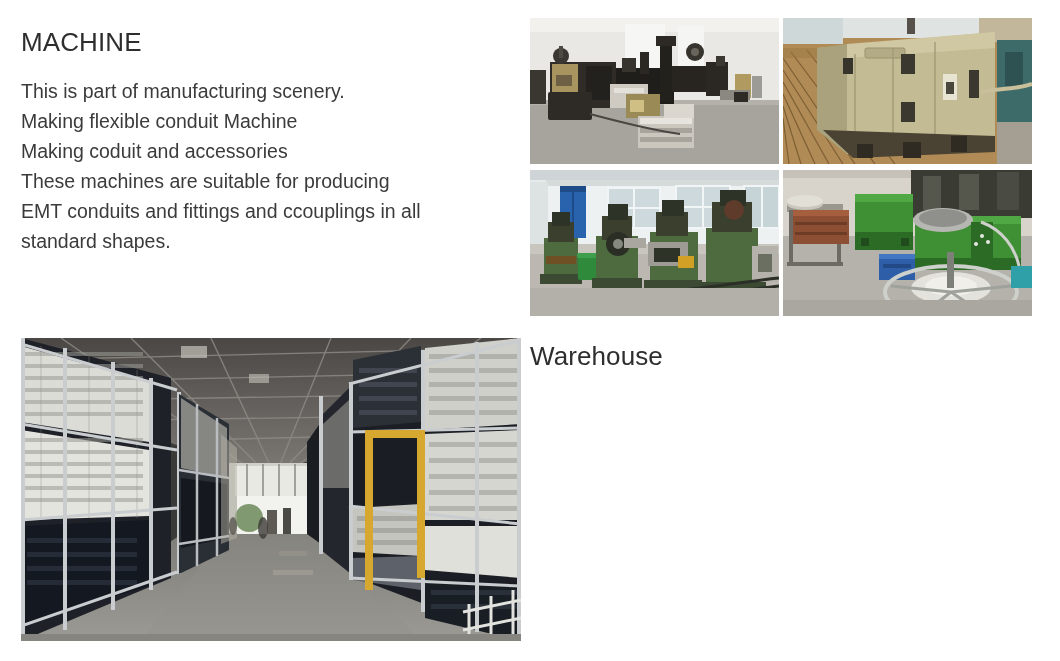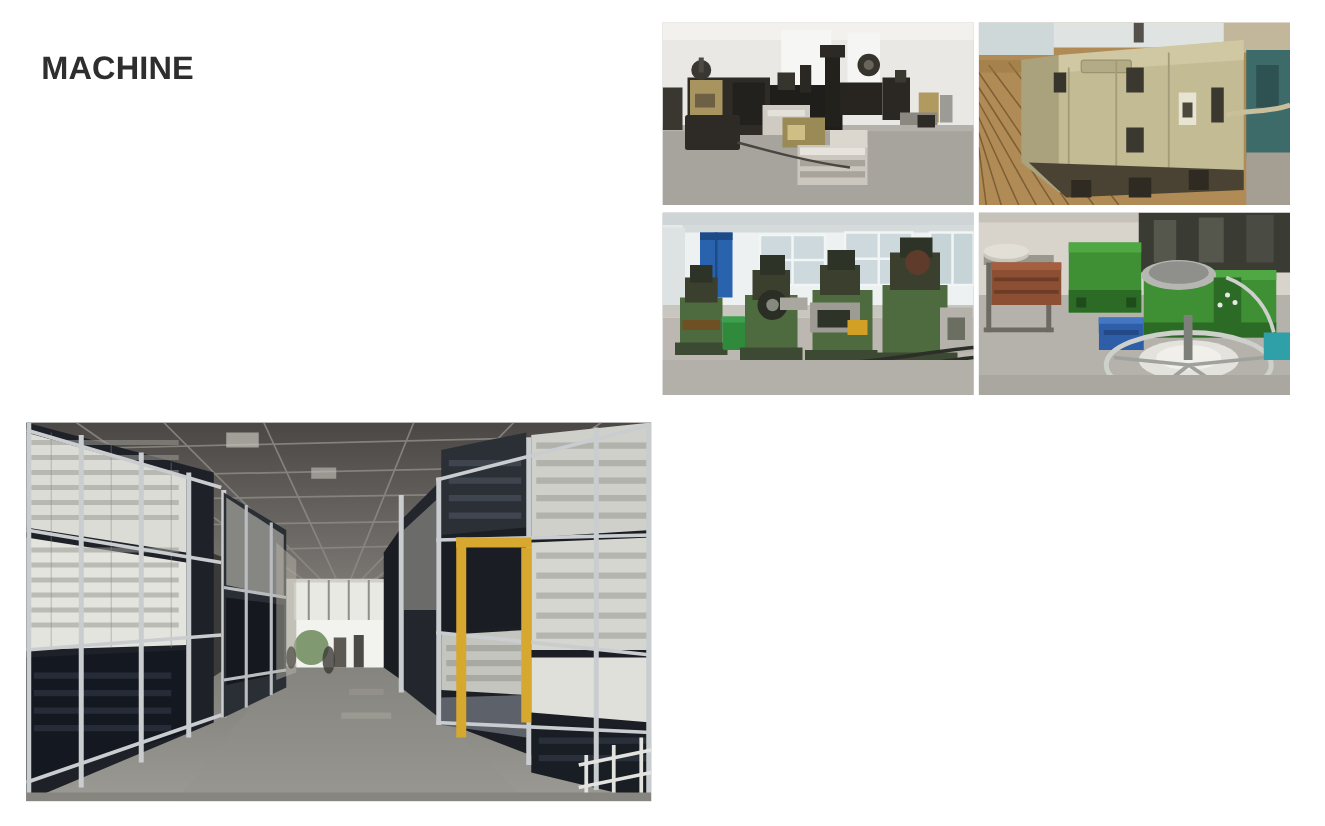--- a/index.html
+++ b/index.html
@@ -13,25 +13,25 @@
     position: relative;
     overflow: hidden;
     font-family: "Liberation Sans", sans-serif;
     color: #333333;
     -webkit-font-smoothing: antialiased;
   }
 
   
   .section-title {
     font-size: 26px;
-    font-weight: bold;
+    font-weight: normal;
     line-height: 1.1;
     letter-spacing: 0.1px;
     color: #2e2e2e;
-    margin: 12px;
+    margin: 0;
     white-space: pre;
   }
   .body-copy {
     font-size: 19.5px;
     line-height: 30px;
     color: #3b3b3b;
     margin: 0;
     white-space: pre-line;
   }
 
@@ -82,20 +82,26 @@
     top: 342px;
     width: 500px;
   }
   #warehouse-block .section-title { margin-bottom: 18px; }
 </style>
 </head>
 <body>
 
 <div id="machine-block">
   <h2 class="section-title">MACHINE</h2>
+  <p class="body-copy">This is part of manufacturing scenery.
+Making flexible conduit Machine
+Making coduit and accessories
+These machines are suitable for producing
+EMT conduits and fittings and ccouplings in all
+standard shapes.</p>
 </div>
 
 <div id="machine-gallery">
 
   <div class="photo">
     <svg viewBox="0 0 249 146" preserveAspectRatio="none" aria-hidden="true">
       <rect x="0" y="0" width="249" height="146" fill="#e9e8e4"></rect>
       <rect x="0" y="0" width="249" height="14" fill="#f2f1ee"></rect>
       <rect x="95" y="6" width="40" height="46" fill="#f6f6f4"></rect>
       <rect x="148" y="8" width="26" height="40" fill="#f5f5f3"></rect>
@@ -488,13 +494,14 @@
         <path d="M442 292 L500 280"></path>
     </g>
 
     <ellipse cx="242" cy="190" rx="5" ry="11" fill="#3c3a36" opacity="0.8"></ellipse>
     <ellipse cx="212" cy="188" rx="4" ry="9" fill="#4a4742" opacity="0.7"></ellipse>
     <rect x="0" y="296" width="500" height="7" fill="#86857f"></rect>
   </svg>
 </div>
 
 <div id="warehouse-block">
+  <h2 class="section-title">Warehouse</h2>
 </div>
 
 </body></html>

